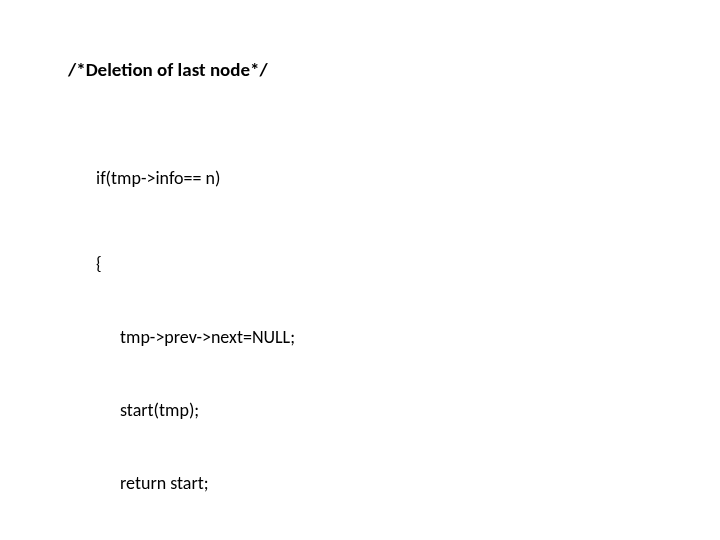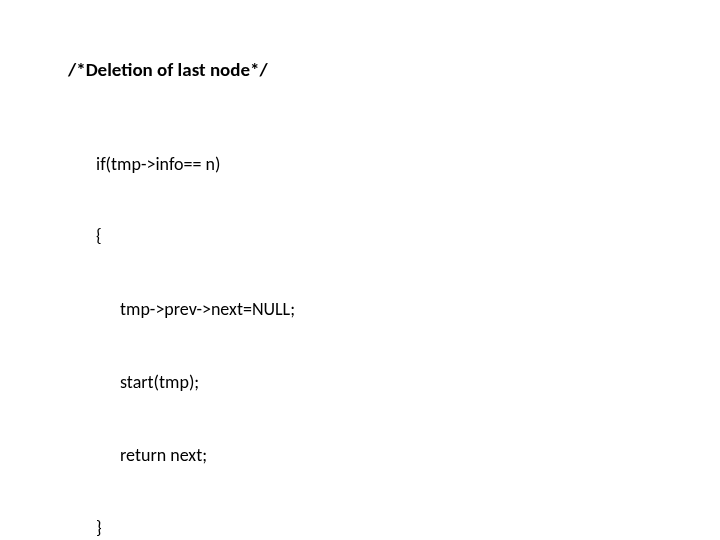--- a/index.html
+++ b/index.html
@@ -21,32 +21,32 @@
   .title {
     font-size: 19px;
     font-weight: 700;
     margin-bottom: 22px;
   }
   .code {
     font-size: 18px;
     line-height: 1.35;
     white-space: pre;
   }
-  .indent-1 { padding-left: 28px; }
+  .indent-1 { padding-left: 28px; margin-top: 14px; }
   .indent-2 { padding-left: 52px; }
 </style>
 </head>
 <body>
 
 <div class="slide">
   <div class="title">/*Deletion of last node*/</div>
   <div class="code">
     <div class="indent-1">if(tmp-&gt;info== n)</div>
     <div class="indent-1">{</div>
     <div class="indent-2">tmp-&gt;prev-&gt;next=NULL;</div>
     <div class="indent-2">start(tmp);</div>
-    <div class="indent-2">return next;</div>
+    <div class="indent-2">return start;</div>
     <div class="indent-1">}</div>
     
     
     
   </div>
 </div>
 
 </body></html>

